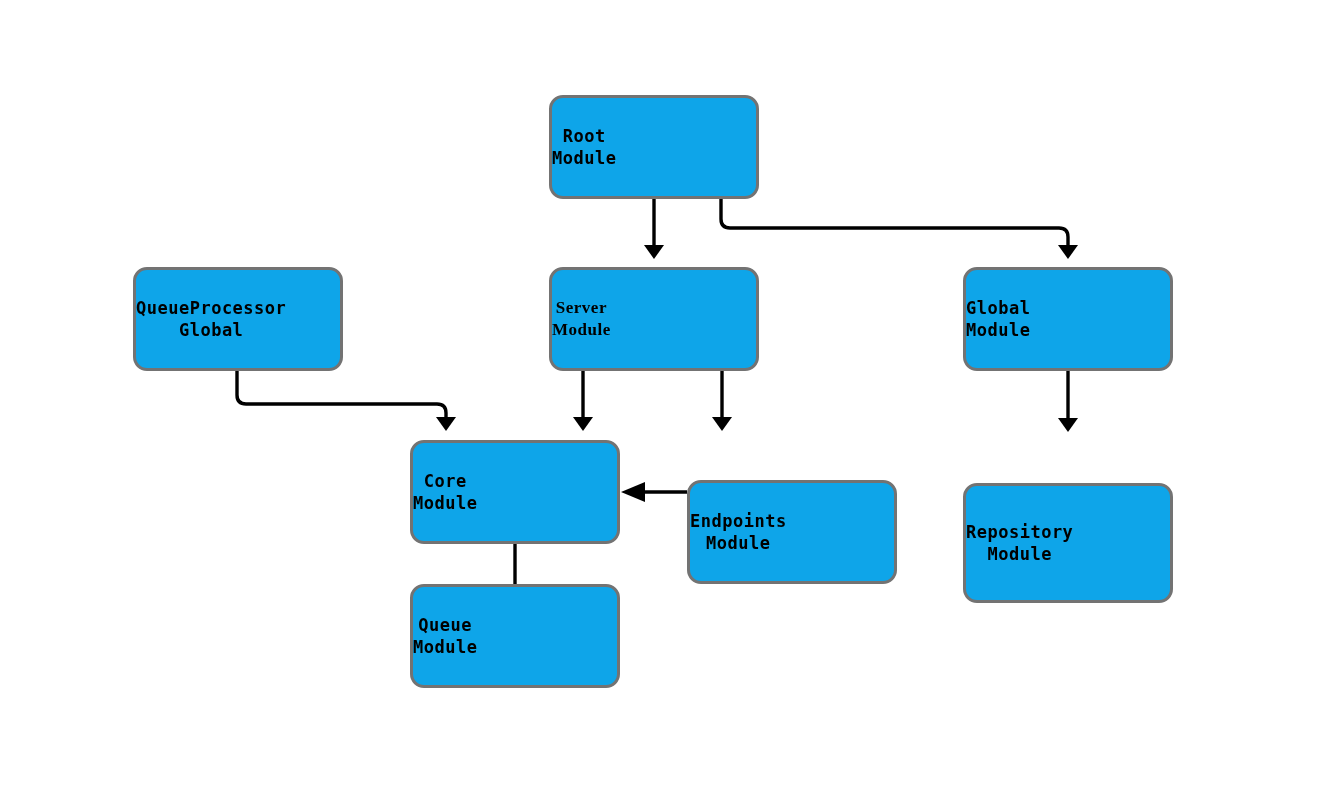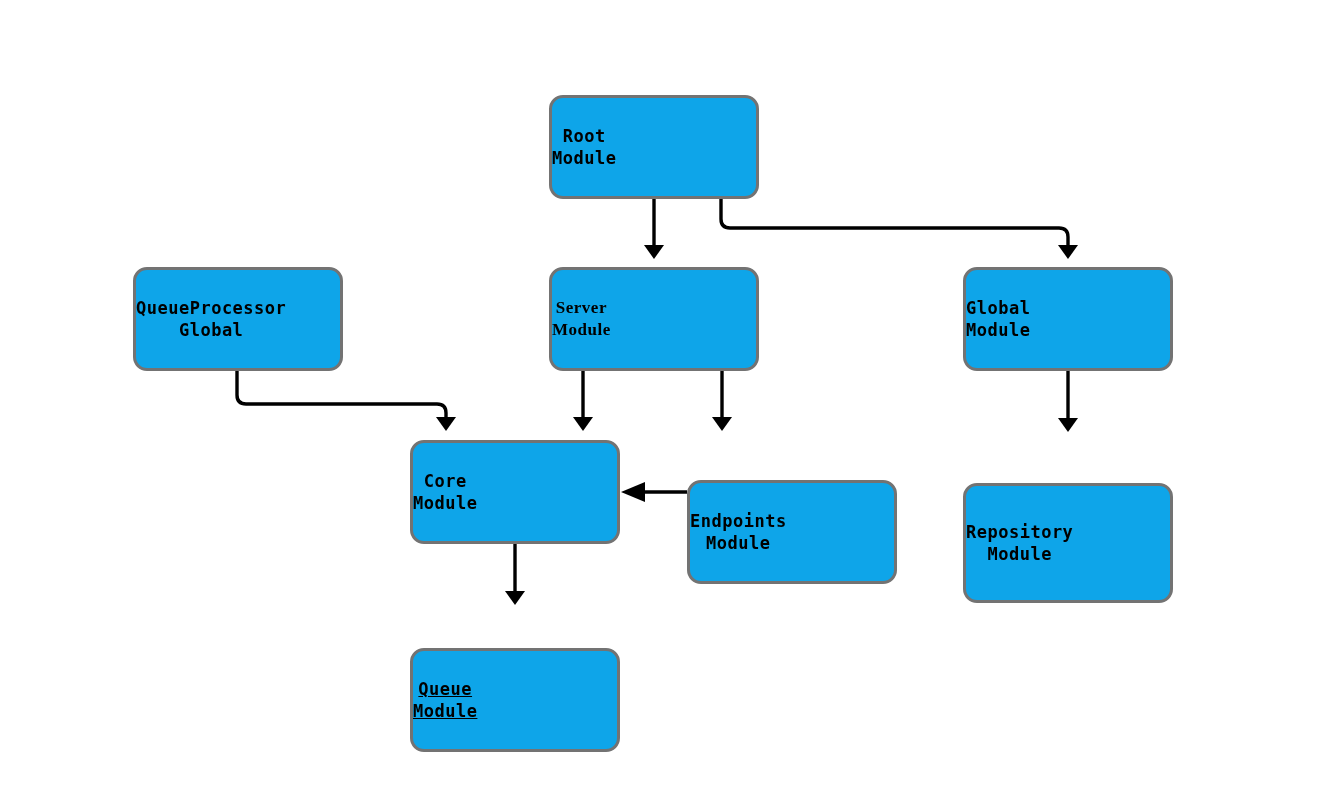--- a/index.html
+++ b/index.html
@@ -118,18 +118,18 @@
   <div class="node" style="left:687px; top:440px; width:210px; height:104px;margin-top:40px;">
     <div class="node-label">Endpoints
 Module</div>
   </div>
 
   <div class="node" style="left:963px; top:446px; width:210px; height:120px;margin-top:37px;">
     <div class="node-label">Repository
 Module</div>
   </div>
 
-  <div class="node" style="left:410px; top:648px; width:210px; height:104px;text-decoration:underline;">
+  <div class="node" style="left:410px; top:584px; width:210px; height:104px;">
     <div class="node-label">Queue
 Module</div>
   </div>
 
 </div>
 
 </body></html>

